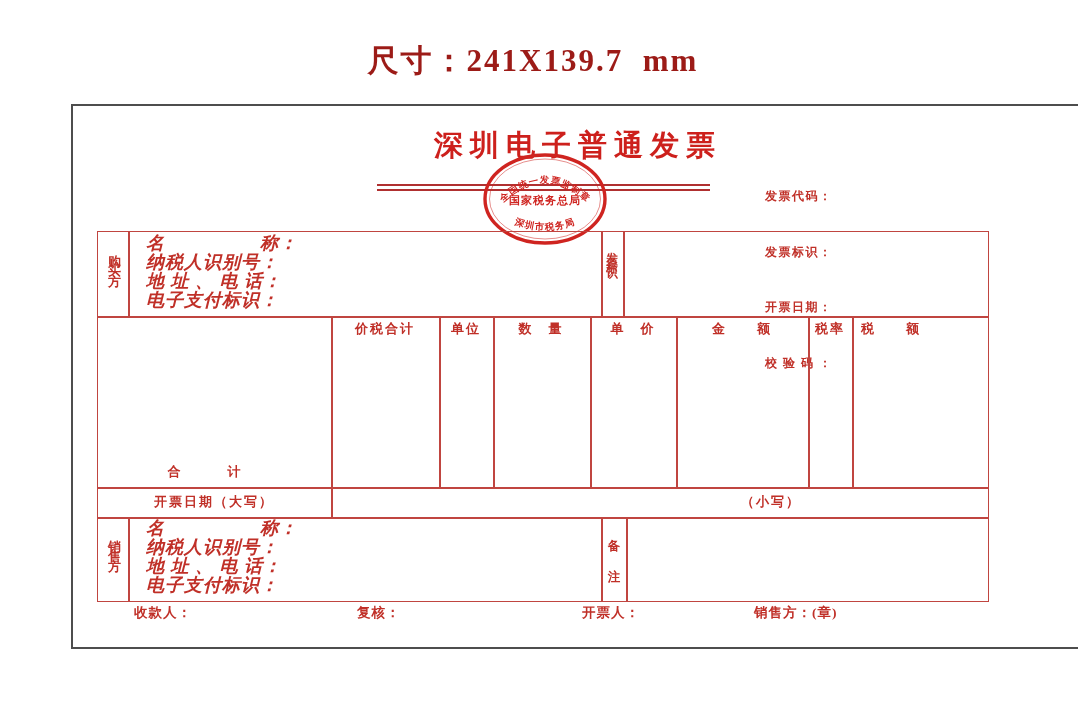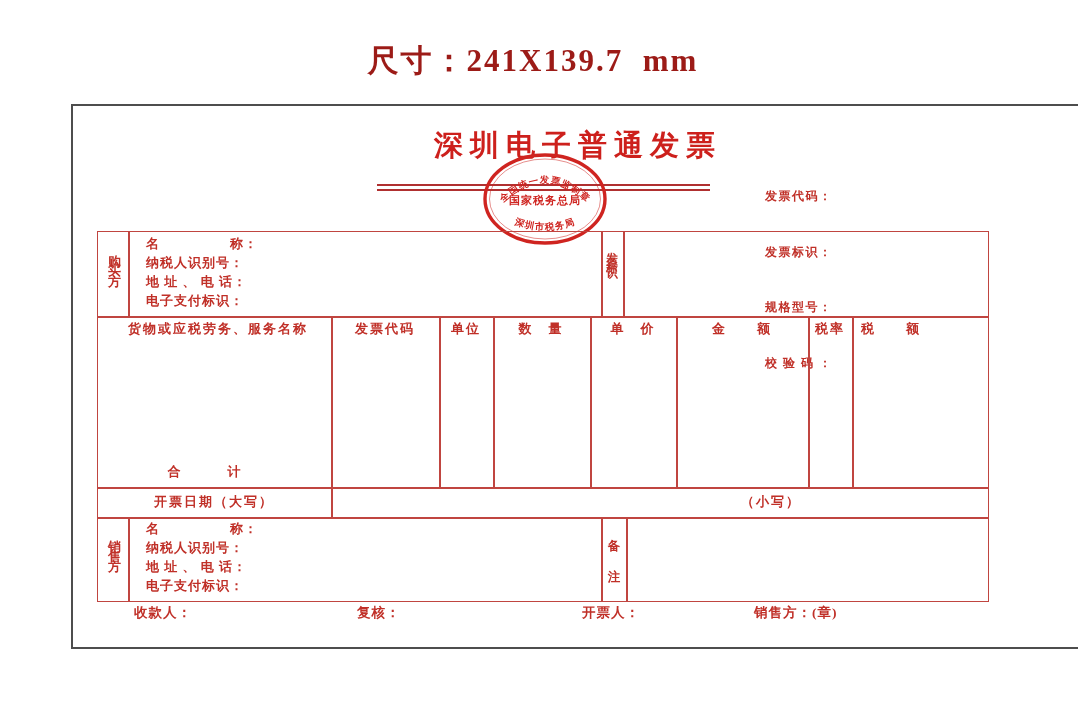--- a/index.html
+++ b/index.html
@@ -33,22 +33,22 @@
   .hl,.vl{position:absolute;background:#c04540;display:block;}
   .hl{height:1.5px;}
   .vl{width:1.5px;}
   .vtext{
     position:absolute;writing-mode:vertical-rl;text-orientation:upright;
     font-weight:600;color:#c03028;
   }
   .side-label{font-size:13px;letter-spacing:9px;left:7px;}
   .mark-label{font-size:11.5px;letter-spacing:5px;left:506px;top:11px;}
   .remark-label{font-size:12.5px;letter-spacing:30px;left:507px;top:297px;}
-  .fields{position:absolute;left:48px;font-size:13px;font-weight:600;
-    line-height:19px;white-space:pre;letter-spacing:1px;}
+  .fields{position:absolute;left:48px;font-size:18px;font-weight:600;
+    line-height:19px;white-space:pre;letter-spacing:1px;font-style:italic;}
   .hdr{position:absolute;top:88px;transform:translateX(-50%);font-size:13px;
     font-weight:600;white-space:pre;letter-spacing:2px;}
   .cellnote{position:absolute;font-size:13px;font-weight:600;white-space:pre;letter-spacing:2px;}
   .footer-row{position:absolute;left:0;top:498px;width:934px;height:20px;
     font-size:13.5px;font-weight:600;letter-spacing:1px;white-space:pre;}
   .footer-row span{position:absolute;top:0;margin-left:17px;}
 </style>
 </head>
 <body>
 
@@ -69,21 +69,21 @@
       <path id="stampTopArc" d="M 17,66 Q 68,8 119,66" fill="none"></path>
       <text class="arc"><textPath href="#stampTopArc" startOffset="50%" text-anchor="middle">全国统一发票监制章</textPath></text>
       <text class="mid" x="68" y="58" text-anchor="middle">国家税务总局</text>
       <path id="stampBottomArc" d="M 28,74 Q 68,94 108,74" fill="none"></path>
       <text class="arc"><textPath href="#stampBottomArc" startOffset="50%" text-anchor="middle">深圳市税务局</textPath></text>
     </svg>
 
     <div class="meta">
       <div>发票代码：</div>
       <div>发票标识：</div>
-      <div>规格型号：</div>
+      <div>开票日期：</div>
       <div>校 验 码 ：</div>
     </div>
 
     <div class="grid">
 
       <i class="hl" style="top:84px;left:0;width:890px"></i>
       <i class="hl" style="top:255px;left:0;width:890px"></i>
       <i class="hl" style="top:285px;left:0;width:890px"></i>
 
       <i class="vl" style="left:30px;top:0;height:84px"></i>
@@ -104,22 +104,21 @@
       <i class="vl" style="left:503px;top:285px;height:84px"></i>
       <i class="vl" style="left:528px;top:285px;height:84px"></i>
 
       <div class="vtext side-label" style="top:13px">购买方</div>
       <div class="fields" style="top:2px">名　　　　　称：</div>
       <div class="fields" style="top:21px">纳税人识别号：</div>
       <div class="fields" style="top:40px">地 址 、 电 话：</div>
       <div class="fields" style="top:59px">电子支付标识：</div>
       <div class="vtext mark-label">发票标识</div>
 
-      <div class="hdr" style="left:120px">货物或应税劳务、服务名称</div>
-      <div class="hdr" style="left:287px">发票代码</div>
+      <div class="hdr" style="left:287px">价税合计</div>
       <div class="hdr" style="left:368px">单位</div>
       <div class="hdr" style="left:443px">数　量</div>
       <div class="hdr" style="left:535px">单　价</div>
       <div class="hdr" style="left:644px">金　　额</div>
       <div class="hdr" style="left:732px">税率</div>
       <div class="hdr" style="left:793px">税　　额</div>
 
       <div class="cellnote" style="left:107px;top:231px;transform:translateX(-50%)">合　　　计</div>
 
       <div class="cellnote" style="left:116px;top:261px;transform:translateX(-50%)">开票日期（大写）</div>

